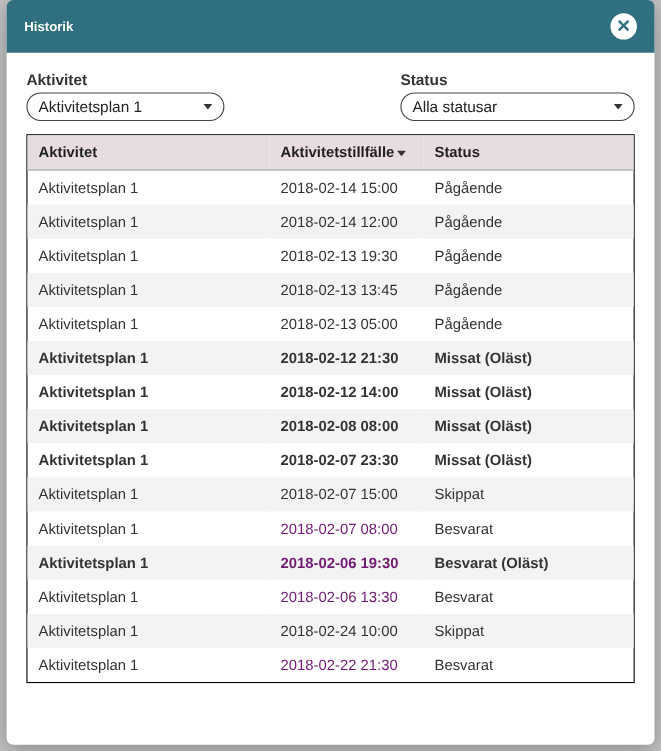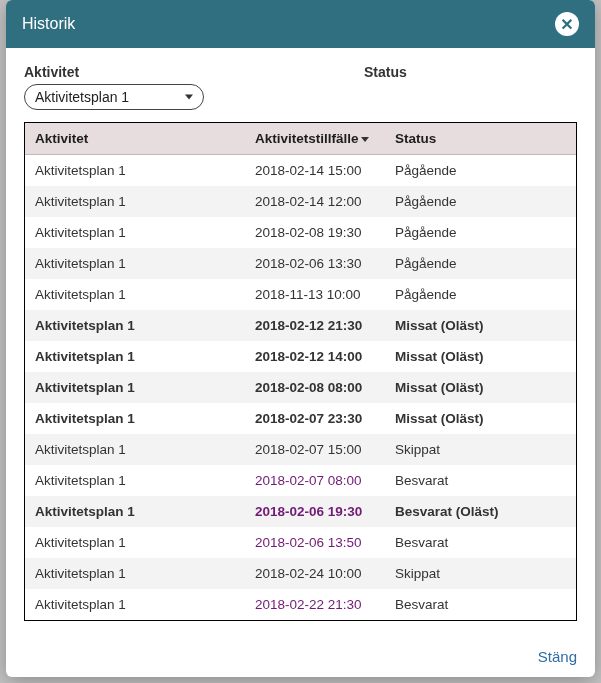--- a/index.html
+++ b/index.html
@@ -22,21 +22,21 @@
   }
   .modal-header {
     background: #2f6f80;
     color: #fff;
     padding: 12px 16px;
     border-radius: 6px 6px 0 0;
     display: flex;
     justify-content: space-between;
     align-items: center;
   }
-  .modal-title { font-size: 16px; font-weight: normal; }
+  .modal-title { font-size: 12px; font-weight: bold; }
   .close-btn {
     width: 24px; height: 24px;
     background: #fff;
     color: #2f6f80;
     border-radius: 50%;
     border: none;
     display: flex;
     align-items: center;
     justify-content: center;
     cursor: pointer;
@@ -148,20 +148,24 @@
     <div class="filters">
       <div class="filter-group">
         <span class="filter-label">Aktivitet</span>
         <div class="select-wrap">
           <span class="sel-val">Aktivitetsplan 1</span>
           <span class="select-caret"></span>
         </div>
       </div>
       <div class="filter-group status-group">
         <span class="filter-label">Status</span>
+        <div class="select-wrap" style="width:100%">
+          <span class="sel-val">Alla statusar</span>
+          <span class="select-caret"></span>
+        </div>
       </div>
     </div>
 
     <div class="table-wrap">
       <table>
         <thead>
           <tr>
             <th><span>Aktivitet</span></th>
             <th><span>Aktivitetstillfälle</span><span class="sort-ind"></span></th>
             <th><span>Status</span></th>
@@ -173,31 +177,31 @@
               <td class="col-time timecell">2018-02-14 15:00</td>
               <td>Pågående</td>
             </tr>
             <tr class="alt">
               <td class="col-activity">Aktivitetsplan 1</td>
               <td class="col-time timecell">2018-02-14 12:00</td>
               <td>Pågående</td>
             </tr>
             <tr class="">
               <td class="col-activity">Aktivitetsplan 1</td>
-              <td class="col-time timecell">2018-02-08 19:30</td>
-              <td>Pågående</td>
-            </tr>
-            <tr class="alt">
-              <td class="col-activity">Aktivitetsplan 1</td>
-              <td class="col-time timecell">2018-02-06 13:30</td>
+              <td class="col-time timecell">2018-02-13 19:30</td>
+              <td>Pågående</td>
+            </tr>
+            <tr class="alt">
+              <td class="col-activity">Aktivitetsplan 1</td>
+              <td class="col-time timecell">2018-02-13 13:45</td>
               <td>Pågående</td>
             </tr>
             <tr class="">
               <td class="col-activity">Aktivitetsplan 1</td>
-              <td class="col-time timecell">2018-11-13 10:00</td>
+              <td class="col-time timecell">2018-02-13 05:00</td>
               <td>Pågående</td>
             </tr>
             <tr class="alt bold">
               <td class="col-activity">Aktivitetsplan 1</td>
               <td class="col-time timecell">2018-02-12 21:30</td>
               <td>Missat (Oläst)</td>
             </tr>
             <tr class="bold">
               <td class="col-activity">Aktivitetsplan 1</td>
               <td class="col-time timecell">2018-02-12 14:00</td>
@@ -223,34 +227,31 @@
               <td class="col-time timecell">2018-02-07 08:00</td>
               <td>Besvarat</td>
             </tr>
             <tr class="alt bold bluecell">
               <td class="col-activity">Aktivitetsplan 1</td>
               <td class="col-time timecell">2018-02-06 19:30</td>
               <td>Besvarat (Oläst)</td>
             </tr>
             <tr class="bluecell">
               <td class="col-activity">Aktivitetsplan 1</td>
-              <td class="col-time timecell">2018-02-06 13:50</td>
+              <td class="col-time timecell">2018-02-06 13:30</td>
               <td>Besvarat</td>
             </tr>
             <tr class="alt">
               <td class="col-activity">Aktivitetsplan 1</td>
               <td class="col-time timecell">2018-02-24 10:00</td>
               <td>Skippat</td>
             </tr>
             <tr class="bluecell">
               <td class="col-activity">Aktivitetsplan 1</td>
               <td class="col-time timecell">2018-02-22 21:30</td>
               <td>Besvarat</td>
             </tr>
           </tbody>
       </table>
     </div>
   </div>
 
-  <div class="modal-footer">
-    <button class="link-btn">Stäng</button>
-  </div>
 </div>
 
 </body></html>

